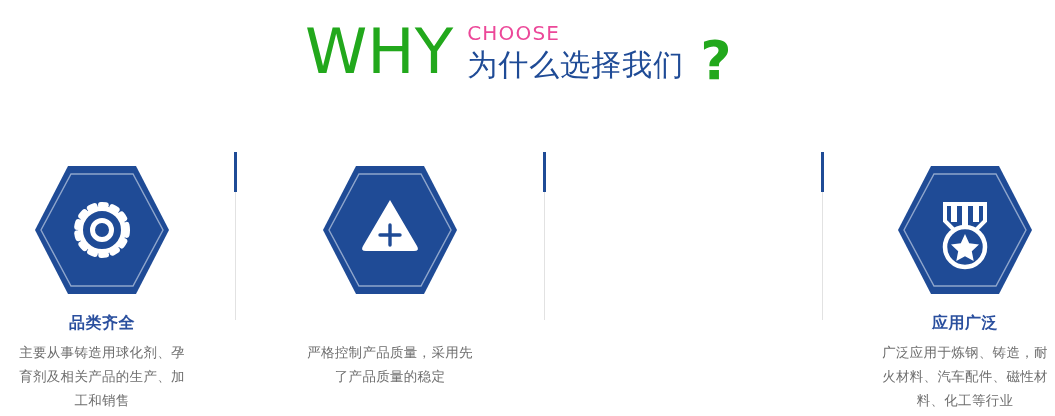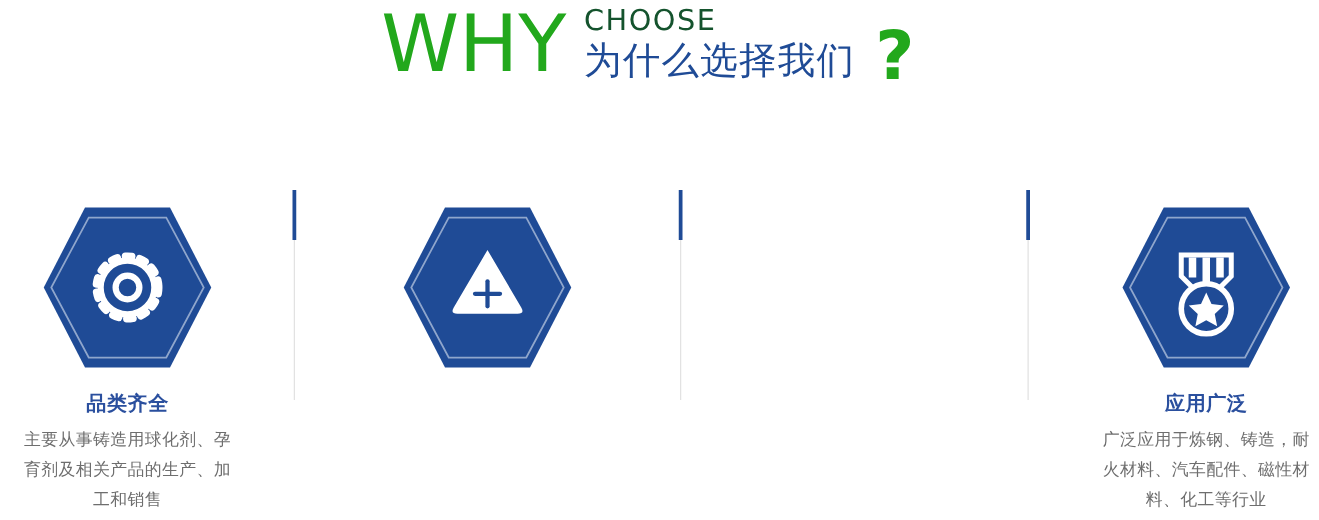--- a/index.html
+++ b/index.html
@@ -14,21 +14,21 @@
     position: relative;
     overflow: hidden;
     font-family: "DejaVu Sans", "Liberation Sans", sans-serif;
     -webkit-font-smoothing: antialiased;
   }
 
   
   #header {
     position: absolute;
     left: 0;
-    top: 0;
+    top: 16px;
     width: 1055px;
     height: 95px;
   }
   #header-inner {
     position: absolute;
     left: 305px;
     top: 2px;
     display: flex;
     align-items: flex-start;
   }
@@ -40,23 +40,23 @@
     letter-spacing: 0px;
     margin-top: 2px;
   }
   .hdr-mid {
     display: flex;
     flex-direction: column;
     margin-left: 14px;
     margin-top: 2px;
   }
   .hdr-choose {
-    font-size: 23px;
+    font-size: 20px;
     line-height: 27px;
-    color: #14532d;
+    color: #ec4899;
     letter-spacing: 1.2px;
     font-weight: 400;
   }
   .hdr-cn {
     font-size: 30px;
     line-height: 34px;
     color: #1f4b96;
     letter-spacing: 1px;
     font-weight: 400;
     margin-top: 1px;
@@ -209,20 +209,22 @@
         <polygon points="35,2 103,2 136,66 103,130 35,130 2,66" fill="#1f4b96"></polygon>
         <polygon points="38,10 100,10 130,66 100,122 38,122 8,66" fill="none" stroke="#8fa6cc" stroke-width="1.4"></polygon>
         <path d="M69 36 L96 82 Q99 87 93 87 L45 87 Q39 87 42 82 Z" fill="#ffffff"></path>
         <g stroke="#1f4b96" stroke-width="3.4" stroke-linecap="round">
           <line x1="69" y1="61" x2="69" y2="81"></line>
           <line x1="59" y1="71" x2="79" y2="71"></line>
         </g>
       </svg>
     </div>
     <div class="col-desc">
+      <span class="dl">严格控制产品质量，采用先</span>
+      <span class="dl">了产品质量的稳定</span>
     </div>
   </div>
 
 
   <div class="col c3">
     <div class="hexwrap">
       <svg width="138" height="132" viewBox="0 0 138 132">
         <polygon points="35,2 103,2 136,66 103,130 35,130 2,66" fill="#1f4b96"></polygon>
         <polygon points="38,10 100,10 130,66 100,122 38,122 8,66" fill="none" stroke="#8fa6cc" stroke-width="1.4"></polygon>
 

